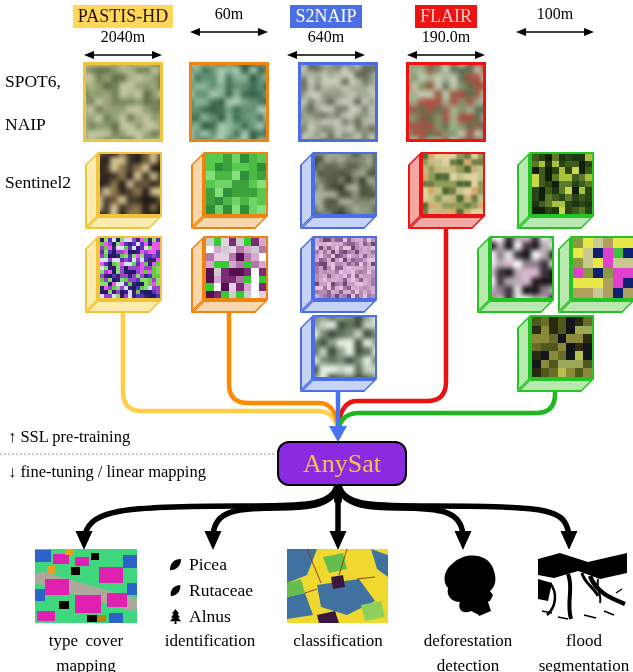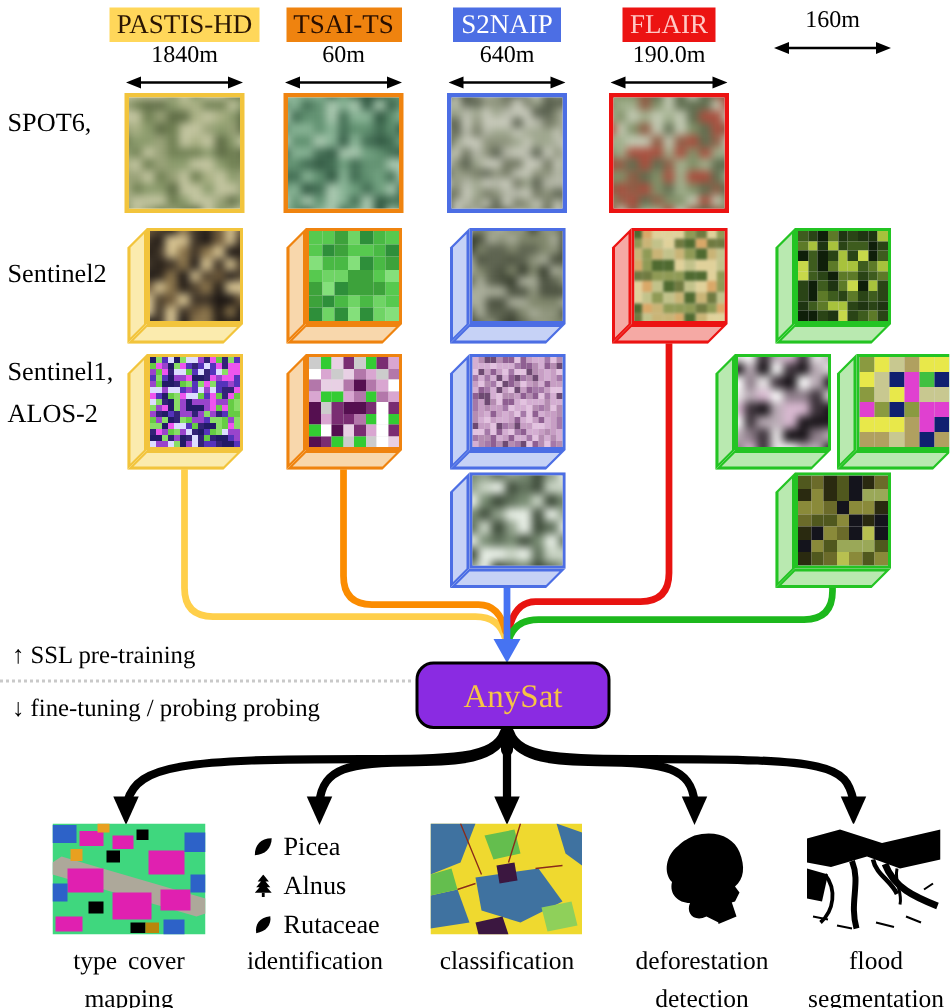--- a/index.html
+++ b/index.html
@@ -26,21 +26,21 @@
   .pix.blur{filter:blur(2.4px);transform:scale(1.18);}
   .pix.soft{filter:blur(1px);transform:scale(1.08);}
   
   #overlay{position:absolute;left:0;top:0;z-index:1;}
   
   .train{position:absolute;left:8px;font-size:16.5px;white-space:nowrap;}
   .dotted{position:absolute;left:0;top:453px;width:274px;border-top:2px dotted #c9c9c9;}
   
   .model{position:absolute;left:277px;top:441px;width:126px;height:41px;z-index:3;
          border:2.6px solid #000;border-radius:12px;display:flex;align-items:center;justify-content:center;
-         font-size:22px;}
+         font-size:26px;}
   
   .taskimg{position:absolute;top:549px;z-index:2;}
   .species{position:absolute;left:168px;top:551px;font-size:17.5px;}
   .sp-row{display:flex;align-items:center;height:26px;}
   .sp-ic{margin-right:6px;flex:0 0 auto;}
   .task-label{position:absolute;top:628px;width:150px;transform:translateX(-50%);
               text-align:center;font-size:17px;line-height:25px;word-spacing:3px;}
 </style>
 </head>
 <body>
@@ -62,72 +62,68 @@
       <path d="M340,488 C346,506 376,506 434,506 C554,506 564,510 569,534" stroke="#000" stroke-width="5.5" fill="none" stroke-linecap="round"></path>
       <polygon points="75.5,531 92.5,531 84,550" fill="#000"></polygon>
       <polygon points="204.5,531 221.5,531 213,550" fill="#000"></polygon>
       <polygon points="329.5,531 346.5,531 338,550" fill="#000"></polygon>
       <polygon points="454.5,531 471.5,531 463,550" fill="#000"></polygon>
       <polygon points="560.5,531 577.5,531 569,550" fill="#000"></polygon>
     </svg>
 
   <div class="colhead" style="left: 123px;">
     <span class="chip" style="background: rgb(255, 215, 90); color: rgb(42, 21, 3);">PASTIS-HD</span>
-    <div class="res">1840m</div>
+    <div class="res">2040m</div>
     <svg class="dblarrow" width="78" height="12">
         <line x1="4" y1="6" x2="74" y2="6" stroke="#000" stroke-width="1.6"></line>
         <polygon points="0,6 10,2 10,10"></polygon>
         <polygon points="78,6 68,2 68,10"></polygon>
       </svg>
   </div>
   <div class="colhead" style="left: 229px;">
-    <span class="chip" style="background: rgb(239, 131, 15); color: rgb(42, 15, 0);">TSAI-TS</span>
     <div class="res">60m</div>
     <svg class="dblarrow" width="78" height="12">
         <line x1="4" y1="6" x2="74" y2="6" stroke="#000" stroke-width="1.6"></line>
         <polygon points="0,6 10,2 10,10"></polygon>
         <polygon points="78,6 68,2 68,10"></polygon>
       </svg>
   </div>
-  <div class="colhead" style="left: 338px;">
+  <div class="colhead" style="left: 326px;">
     <span class="chip" style="background: rgb(76, 110, 228); color: rgb(255, 255, 255);">S2NAIP</span>
     <div class="res">640m</div>
     <svg class="dblarrow" width="78" height="12">
         <line x1="4" y1="6" x2="74" y2="6" stroke="#000" stroke-width="1.6"></line>
         <polygon points="0,6 10,2 10,10"></polygon>
         <polygon points="78,6 68,2 68,10"></polygon>
       </svg>
   </div>
   <div class="colhead" style="left: 446px;">
     <span class="chip" style="background: rgb(236, 19, 18); color: rgb(255, 201, 198);">FLAIR</span>
     <div class="res">190.0m</div>
     <svg class="dblarrow" width="78" height="12">
         <line x1="4" y1="6" x2="74" y2="6" stroke="#000" stroke-width="1.6"></line>
         <polygon points="0,6 10,2 10,10"></polygon>
         <polygon points="78,6 68,2 68,10"></polygon>
       </svg>
   </div>
   <div class="colhead" style="left: 555px;">
-    <div class="res">160m</div>
+    <div class="res">100m</div>
     <svg class="dblarrow" width="78" height="12">
         <line x1="4" y1="6" x2="74" y2="6" stroke="#000" stroke-width="1.6"></line>
         <polygon points="0,6 10,2 10,10"></polygon>
         <polygon points="78,6 68,2 68,10"></polygon>
       </svg>
   </div>
 
   <div class="rowlab" style="top:60px;line-height:43px;">
     <div>SPOT6,</div>
+    <div>NAIP</div>
   </div>
   <div class="rowlab" style="top:172px;">
     <div>Sentinel2</div>
-  </div>
-  <div class="rowlab" style="top:233px;line-height:28px;">
-    <div>Sentinel1,</div>
-    <div>ALOS-2</div>
   </div>
 
   <div id="thumbs">
       <div class="thumb flat" style="left: 83px; top: 62px; border-color: rgb(242, 196, 60);">
         <div class="pix blur" style="grid-template-columns: repeat(11, 1fr);">
           <div style="background: rgb(194, 196, 158);"></div>
           <div style="background: rgb(194, 196, 158);"></div>
           <div style="background: rgb(194, 196, 158);"></div>
           <div style="background: rgb(194, 196, 158);"></div>
           <div style="background: rgb(151, 160, 117);"></div>
@@ -1884,21 +1880,21 @@
             <div style="background: rgb(138, 138, 58);"></div>
             <div style="background: rgb(80, 88, 30);"></div>
             <div style="background: rgb(138, 138, 58);"></div>
           </div>
         </div>
       </div>
     </div>
 
   <div class="train" style="top:427px;">↑ SSL pre-training</div>
   <div class="dotted"></div>
-  <div class="train" style="top:462px;">↓ fine-tuning / probing probing</div>
+  <div class="train" style="top:462px;">↓ fine-tuning / linear mapping</div>
 
   <div class="model" style="background: rgb(138, 43, 226); color: rgb(246, 196, 69); border-color: rgb(0, 0, 0);">
     <span>AnySat</span>
   </div>
 
   <svg class="taskimg" style="left:35px;" width="102" height="74">
     <rect width="102" height="74" fill="#3FD77E"></rect>
     <polygon points="6,22 102,50 102,60 96,62 0,34 0,26" fill="#ADA89A"></polygon>
     <rect x="10" y="30" width="24" height="16" fill="#E020B0"></rect>
     <rect x="40" y="46" width="26" height="18" fill="#E020B0"></rect>
@@ -1923,30 +1919,30 @@
 
   <div class="species">
     <div class="sp-row">
       <svg class="sp-ic" width="15" height="15" viewBox="0 0 16 16">
           <path d="M14 2 C 6 2, 2 7, 2 14 C 9 14, 14 9, 14 2 Z" fill="#000"></path>
         </svg>
       <span>Picea</span>
     </div>
     <div class="sp-row">
       <svg class="sp-ic" width="15" height="15" viewBox="0 0 16 16">
+          <path d="M13 2 C 5 3, 2 8, 3 14 C 10 13, 14 8, 13 2 Z" fill="#000"></path>
+        </svg>
+      <span>Rutaceae</span>
+    </div>
+    <div class="sp-row">
+      <svg class="sp-ic" width="15" height="15" viewBox="0 0 16 16">
           <path d="M8 0 L12 5 L4 5 Z M8 3 L13 9 L3 9 Z M8 6 L14 13 L2 13 Z" fill="#000"></path>
           <rect x="7" y="13" width="2" height="3" fill="#000"></rect>
         </svg>
       <span>Alnus</span>
-    </div>
-    <div class="sp-row">
-      <svg class="sp-ic" width="15" height="15" viewBox="0 0 16 16">
-          <path d="M13 2 C 5 3, 2 8, 3 14 C 10 13, 14 8, 13 2 Z" fill="#000"></path>
-        </svg>
-      <span>Rutaceae</span>
     </div>
   </div>
 
   <svg class="taskimg" style="left:287px;" width="101" height="74">
     <rect width="101" height="74" fill="#EFD92F"></rect>
     <polygon points="0,0 30,0 20,26 0,34" fill="#3F72A0"></polygon>
     <polygon points="30,36 72,30 88,52 60,66 34,58" fill="#3F72A0"></polygon>
     <polygon points="84,0 101,6 101,28 90,20" fill="#3F72A0"></polygon>
     <polygon points="0,48 18,44 26,66 0,70" fill="#3F72A0"></polygon>
     <polygon points="36,8 56,4 60,20 42,24" fill="#64BE4E"></polygon>

